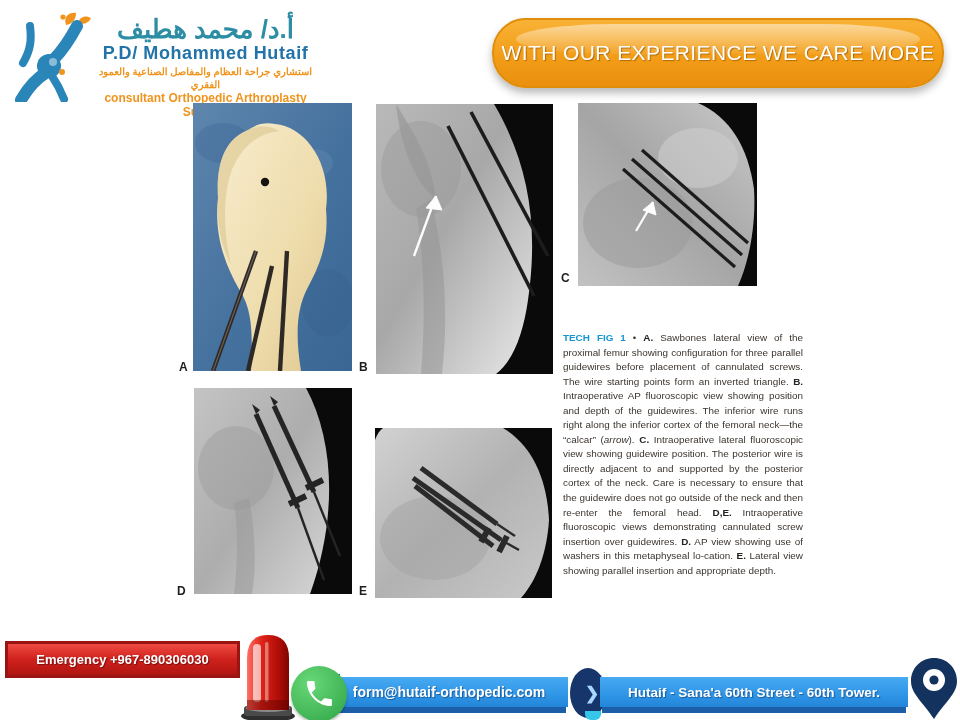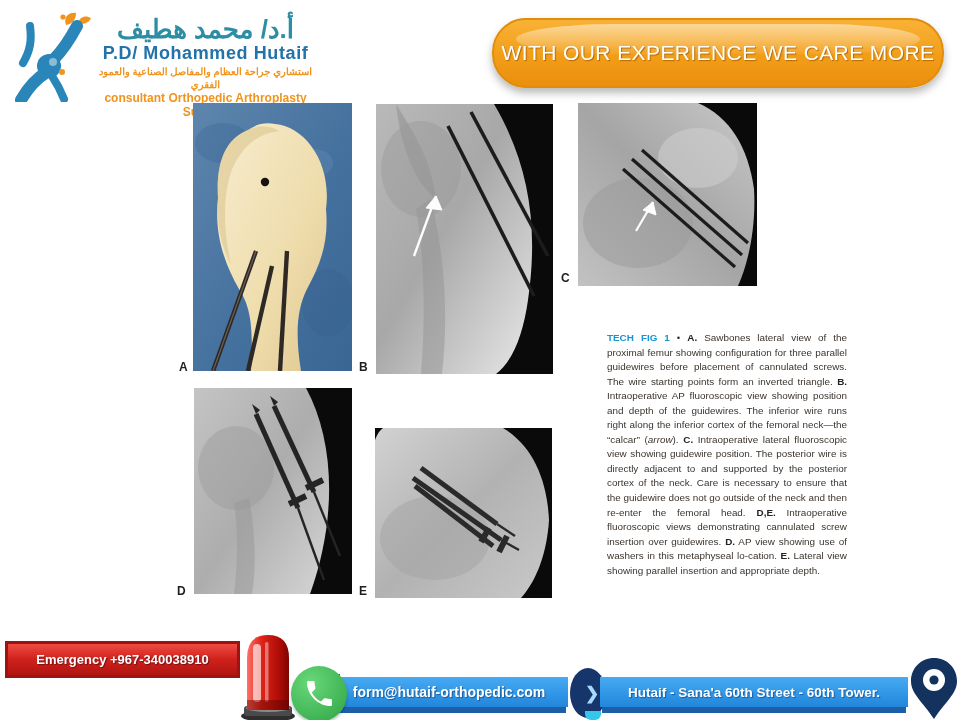--- a/index.html
+++ b/index.html
@@ -26,21 +26,21 @@
   .banner-text{position:relative;color:#fff;font-weight:normal;font-size:21px;letter-spacing:.4px;
           text-shadow:1px 1px 1px rgba(150,85,0,.7);}
 
   
   .panel{position:absolute;}
   .panel svg{display:block;}
   .plabel{position:absolute;font-weight:bold;font-size:12px;color:#1e1e1e;}
 
   
   .caption{position:absolute;left:563px;top:331px;width:240px;font-size:9.9px;line-height:1.47;
-           text-align:justify;color:#3a332d;margin-left:44px;}
+           text-align:justify;color:#3a332d;}
   .cap-fig{color:#1794d1;font-weight:bold;}
   .cap-b{font-weight:bold;color:#262220;}
   .cap-i{font-style:italic;}
 
   
   .emg{position:absolute;left:5px;top:641px;width:229px;height:31px;z-index:3;
        background:linear-gradient(180deg,#ef4b42 0%,#cf211c 50%,#b01511 100%);
        border:3px solid #9a1414;display:flex;align-items:center;justify-content:center;}
   .emg-text{color:#fff;font-weight:bold;font-size:13px;text-shadow:1px 1px 1px #7a0f0f;}
 
@@ -260,21 +260,21 @@
       <rect x="5" y="76" width="48" height="10" rx="3" fill="#4a4a4a"></rect>
       <ellipse cx="29" cy="78" rx="22" ry="4" fill="#8a8a8a"></ellipse>
       <path d="M8,80 L8,28 Q8,5 29,5 Q50,5 50,28 L50,80 Z" fill="url(#sirenRed)"></path>
       <rect x="14" y="14" width="8" height="58" rx="4" fill="#ffffff" opacity="0.65"></rect>
       <rect x="26" y="12" width="3.5" height="60" rx="1.7" fill="#ffffff" opacity="0.4"></rect>
       <path d="M8,70 H50 V80 H8 Z" fill="#5e0300" opacity="0.45"></path>
     </svg>
   </div>
 
   <div class="emg">
-    <span class="emg-text">Emergency +967-340038910</span>
+    <span class="emg-text">Emergency +967-890306030</span>
   </div>
 
 
   <div class="phonecircle">
     <svg width="32" height="32" viewBox="0 0 24 24">
       <path fill="#ffffff" d="M6.6 10.8c1.5 3 3.9 5.4 6.9 6.9l2.3-2.3c.3-.3.7-.4 1.1-.2 1.2.4 2.5.6 3.8.6.6 0 1 .4 1 1V20c0 .6-.4 1-1 1C11.4 21 3 12.6 3 3.3c0-.6.4-1 1-1h3.7c.6 0 1 .4 1 1 0 1.3.2 2.6.6 3.8.1.4 0 .8-.2 1.1L6.6 10.8z"></path>
     </svg>
   </div>
 
   <div class="fold-left"></div>

